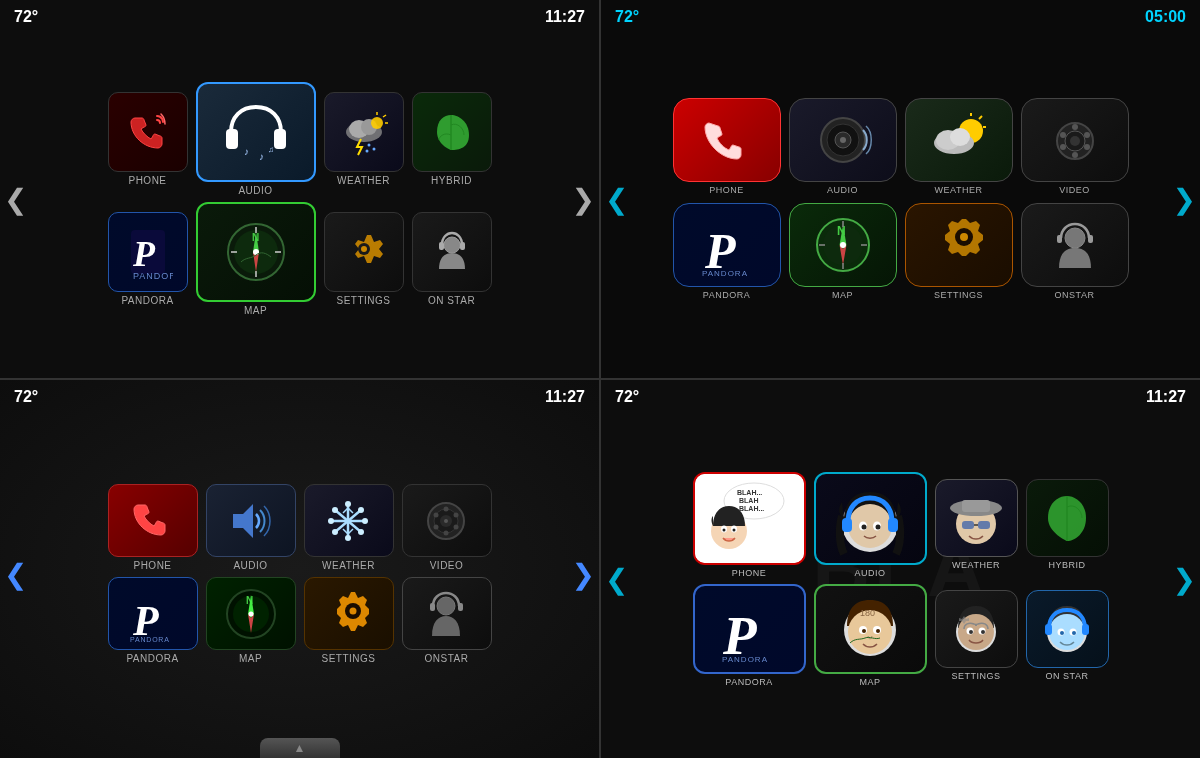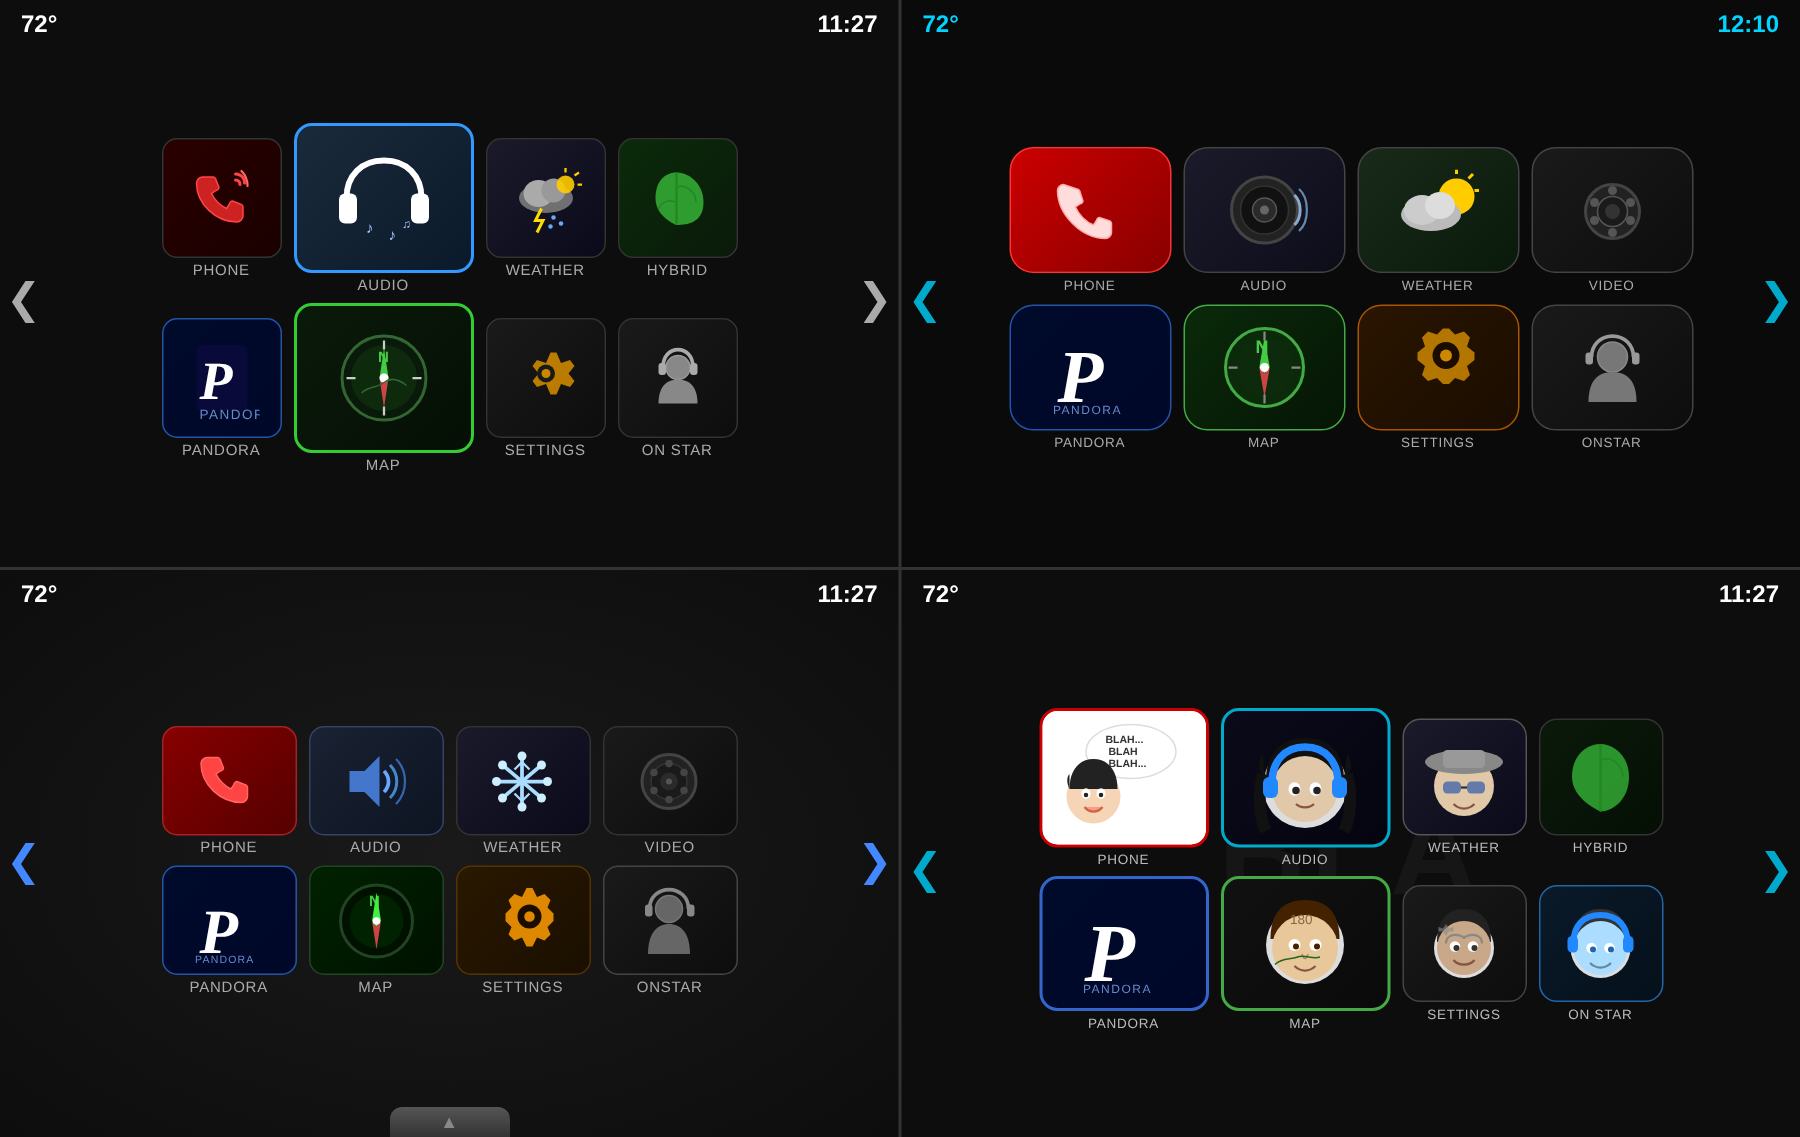--- a/index.html
+++ b/index.html
@@ -447,21 +447,21 @@
           </div>
         </div>
       </div>
       <div class="nav-arrow nav-arrow-right">❯</div>
     </div>
   </div>
 
   <div class="panel panel-tr">
     <div class="panel-header">
       <span class="temp-tr">72°</span>
-      <span class="time-tr">12:10</span>
+      <span class="time-tr">05:00</span>
     </div>
     <div style="position:relative; display:flex; align-items:center; height: calc(100% - 40px);">
       <div class="nav-arrow nav-arrow-left" style="color:#00aacc;">❮</div>
       <div style="flex:1; padding: 4px 30px; display:flex; flex-direction:column; gap:8px; align-items:center;">
 
         <div class="apps-row">
 
           <div class="app-icon">
             <div class="app-icon-box bg-phone-tr" style="width:108px;height:84px;">
               <svg width="60" height="55" viewBox="0 0 60 55">

